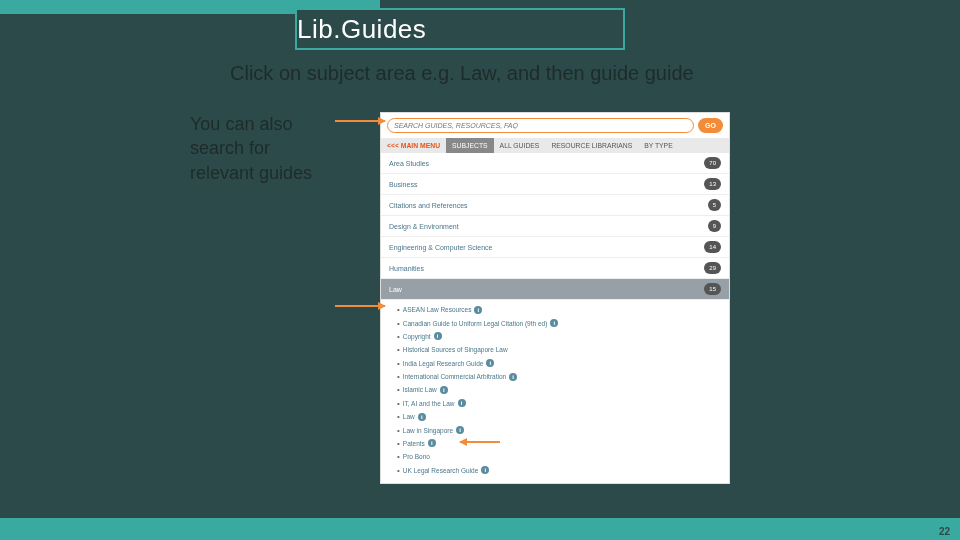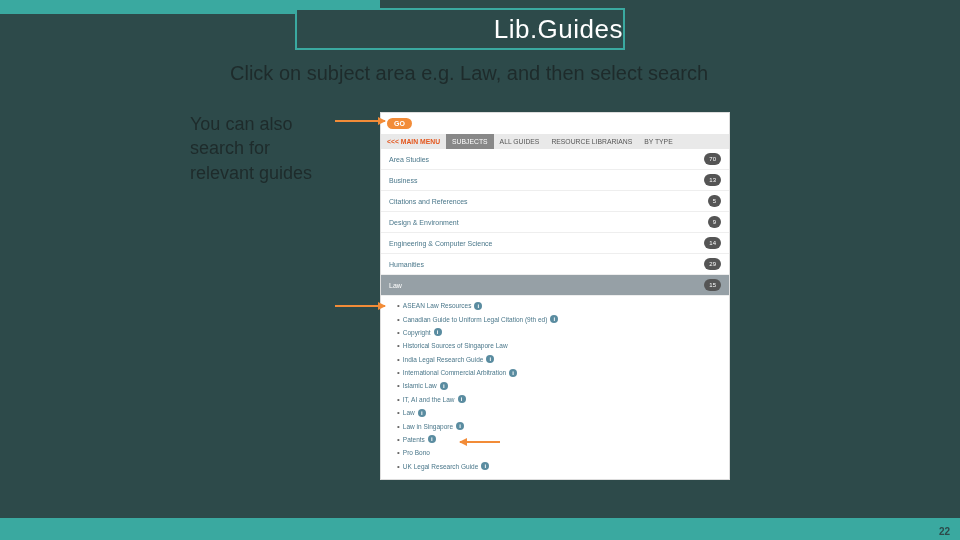--- a/index.html
+++ b/index.html
@@ -3,21 +3,21 @@
 <meta charset="utf-8">
 <style>
   *{margin:0;padding:0;box-sizing:border-box}
   body{width:960px;height:540px;background:#2d4a4a;font-family:"Segoe UI",Tahoma,sans-serif;position:relative;overflow:hidden}
 
   
   .bar-top{position:absolute;left:0;top:0;height:14px;width:380px;background:#3aa9a0}
   .bar-bottom{position:absolute;left:0;bottom:0;height:22px;width:100%;background:#3aa9a0}
 
   
-  .title-wrap{position:absolute;top:8px;left:295px;width:330px;height:42px;border:2px solid #3aa9a0;background:#2d4a4a;display:flex;align-items:center;justify-content:flex-end}
+  .title-wrap{position:absolute;top:8px;left:295px;width:330px;height:42px;border:2px solid #3aa9a0;background:#2d4a4a;display:flex;align-items:center;justify-content:flex-start}
   .title-wrap span{color:#fff;font-size:26px;font-weight:300;letter-spacing:.5px}
 
   
   .sub{position:absolute;top:62px;left:230px;color:#1e2b2b;font-size:20px;font-weight:300}
 
   
   .left-note{position:absolute;top:112px;left:190px;width:143px;color:#1e2b2b;font-size:18px;line-height:1.35;font-weight:400}
 
   
   .lib{position:absolute;top:112px;left:380px;width:350px;background:#fff;font-size:7.5px;color:#333;border:1px solid #ddd}
@@ -51,25 +51,26 @@
 </head>
 <body>
 
 <div class="bar-top"></div>
 <div class="bar-bottom"></div>
 
 <div class="title-wrap">
   <span>Lib.Guides</span>
 </div>
 
-<div class="sub">Click on subject area e.g. Law, and then select search</div>
+<div class="sub">Click on subject area e.g. Law, and then guide guide</div>
 <div class="left-note">You can also search for relevant guides</div>
 
 <div class="lib">
   <div class="search-row">
+    <input class="search-input" placeholder="SEARCH GUIDES, RESOURCES, FAQ" style="">
     <button class="go">GO</button>
   </div>
   <div class="tabs">
     <span class="mm">&lt;&lt;&lt; MAIN MENU</span>
     <span class="tab active">SUBJECTS</span>
     <span class="tab">ALL GUIDES</span>
     <span class="tab">RESOURCE LIBRARIANS</span>
     <span class="tab">BY TYPE</span>
   </div>
   <div id="catlist">

